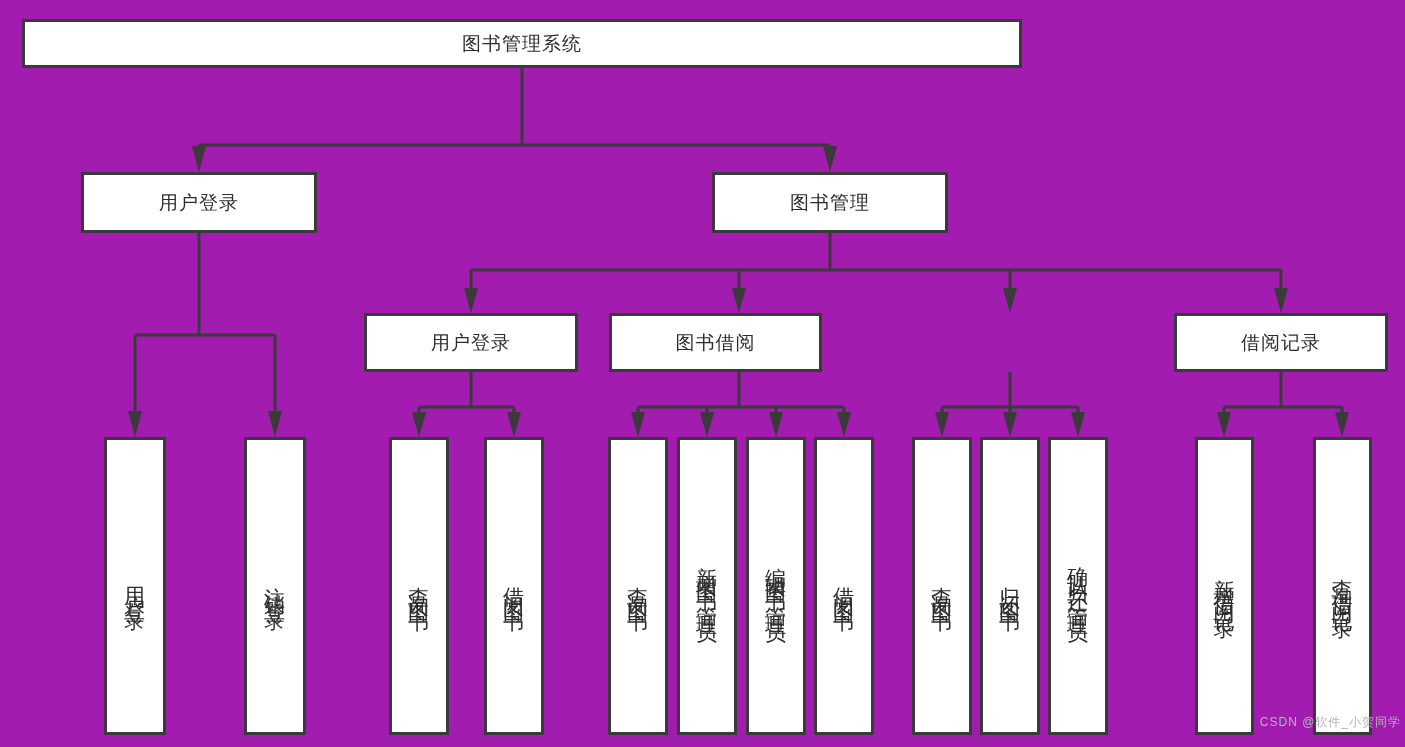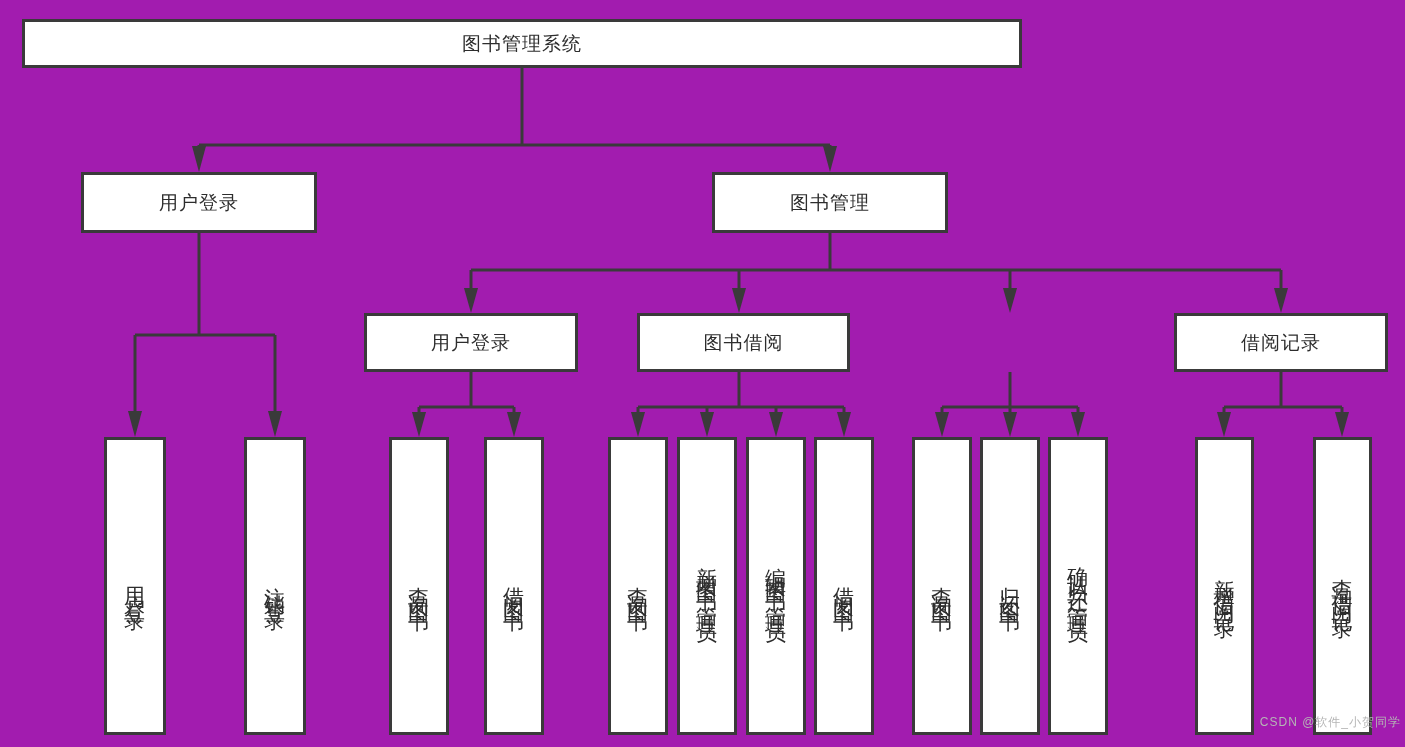--- a/index.html
+++ b/index.html
@@ -116,21 +116,21 @@
   <div class="node h-node" style="left:81px;top:172px;width:236px;height:61px;">
     <span>用户登录</span>
   </div>
   <div class="node h-node" style="left:712px;top:172px;width:236px;height:61px;">
     <span>图书管理</span>
   </div>
 
   <div class="node h-node" style="left:364px;top:313px;width:214px;height:59px;">
     <span>用户登录</span>
   </div>
-  <div class="node h-node" style="left:637px;top:313px;width:213px;height:59px;text-align:center;">
+  <div class="node h-node" style="left:609px;top:313px;width:213px;height:59px;text-align:center;">
     <span>图书借阅</span>
   </div>
   <div class="node h-node" style="left:1174px;top:313px;width:214px;height:59px;">
     <span>借阅记录</span>
   </div>
 
   <div class="node v-node" style="left:104px;top:437px;width:62px;height:298px;">
     <span class="v-label">用户登录</span>
   </div>
   <div class="node v-node" style="left:244px;top:437px;width:62px;height:298px;">

